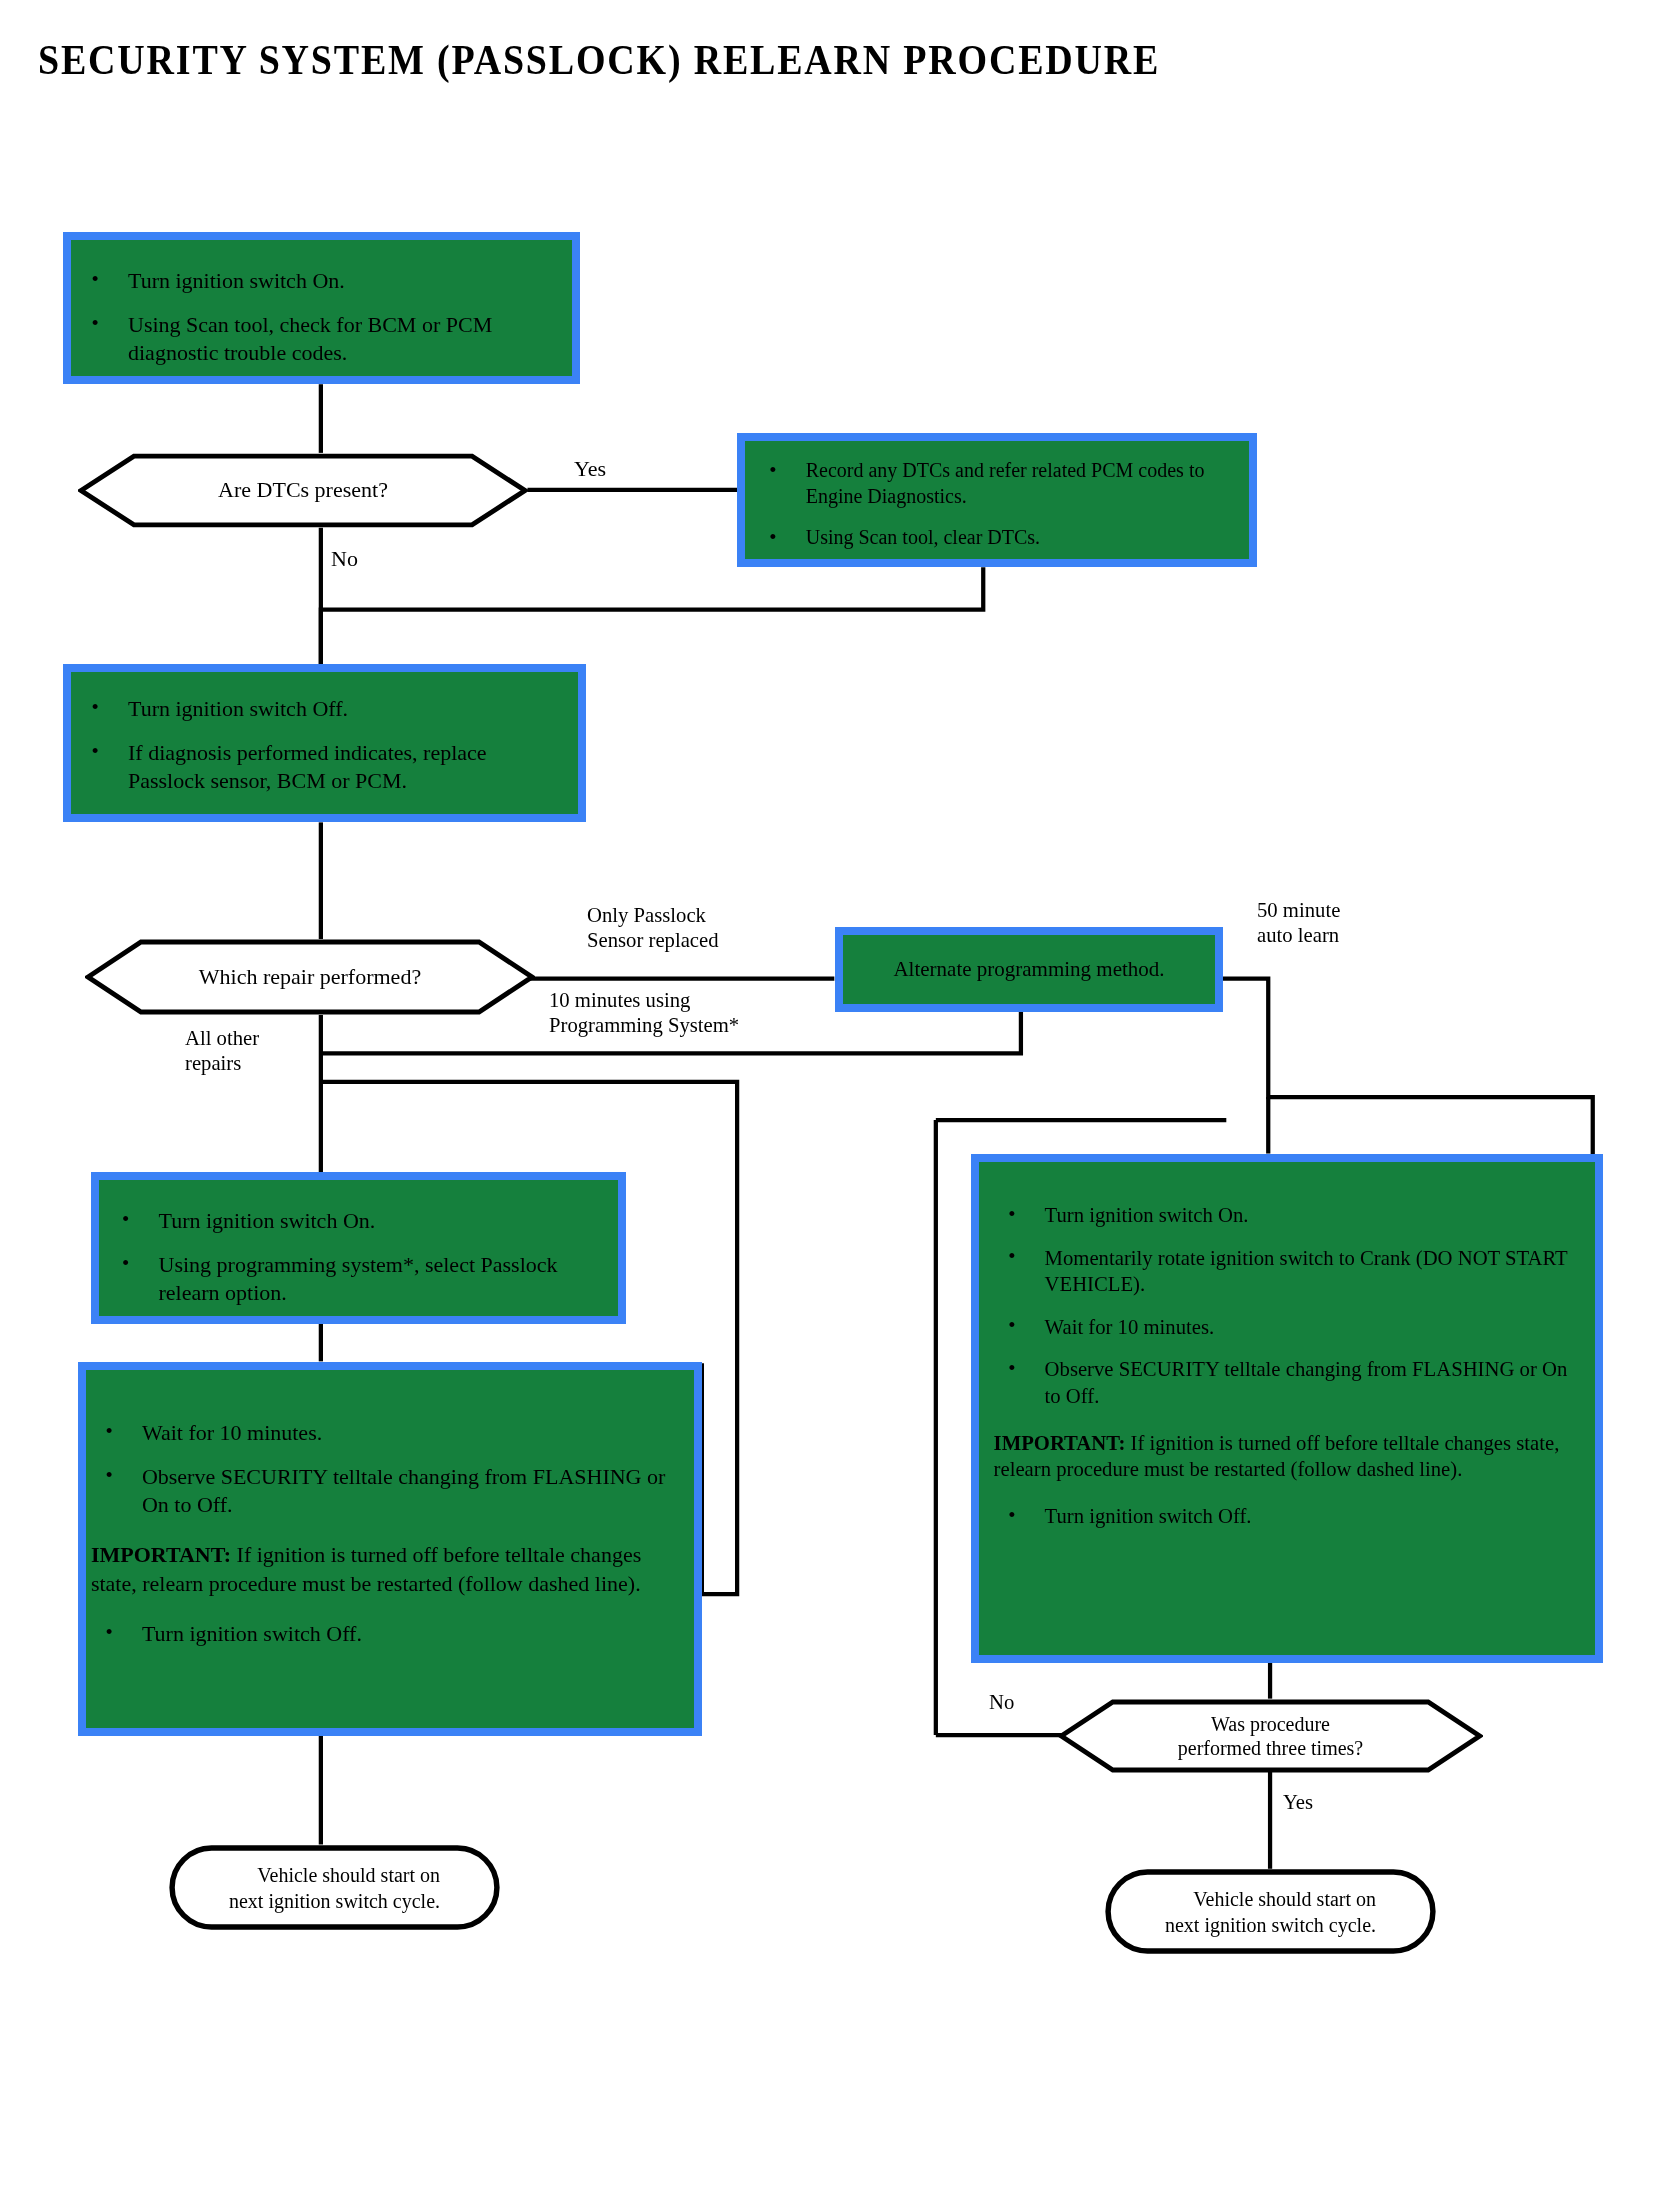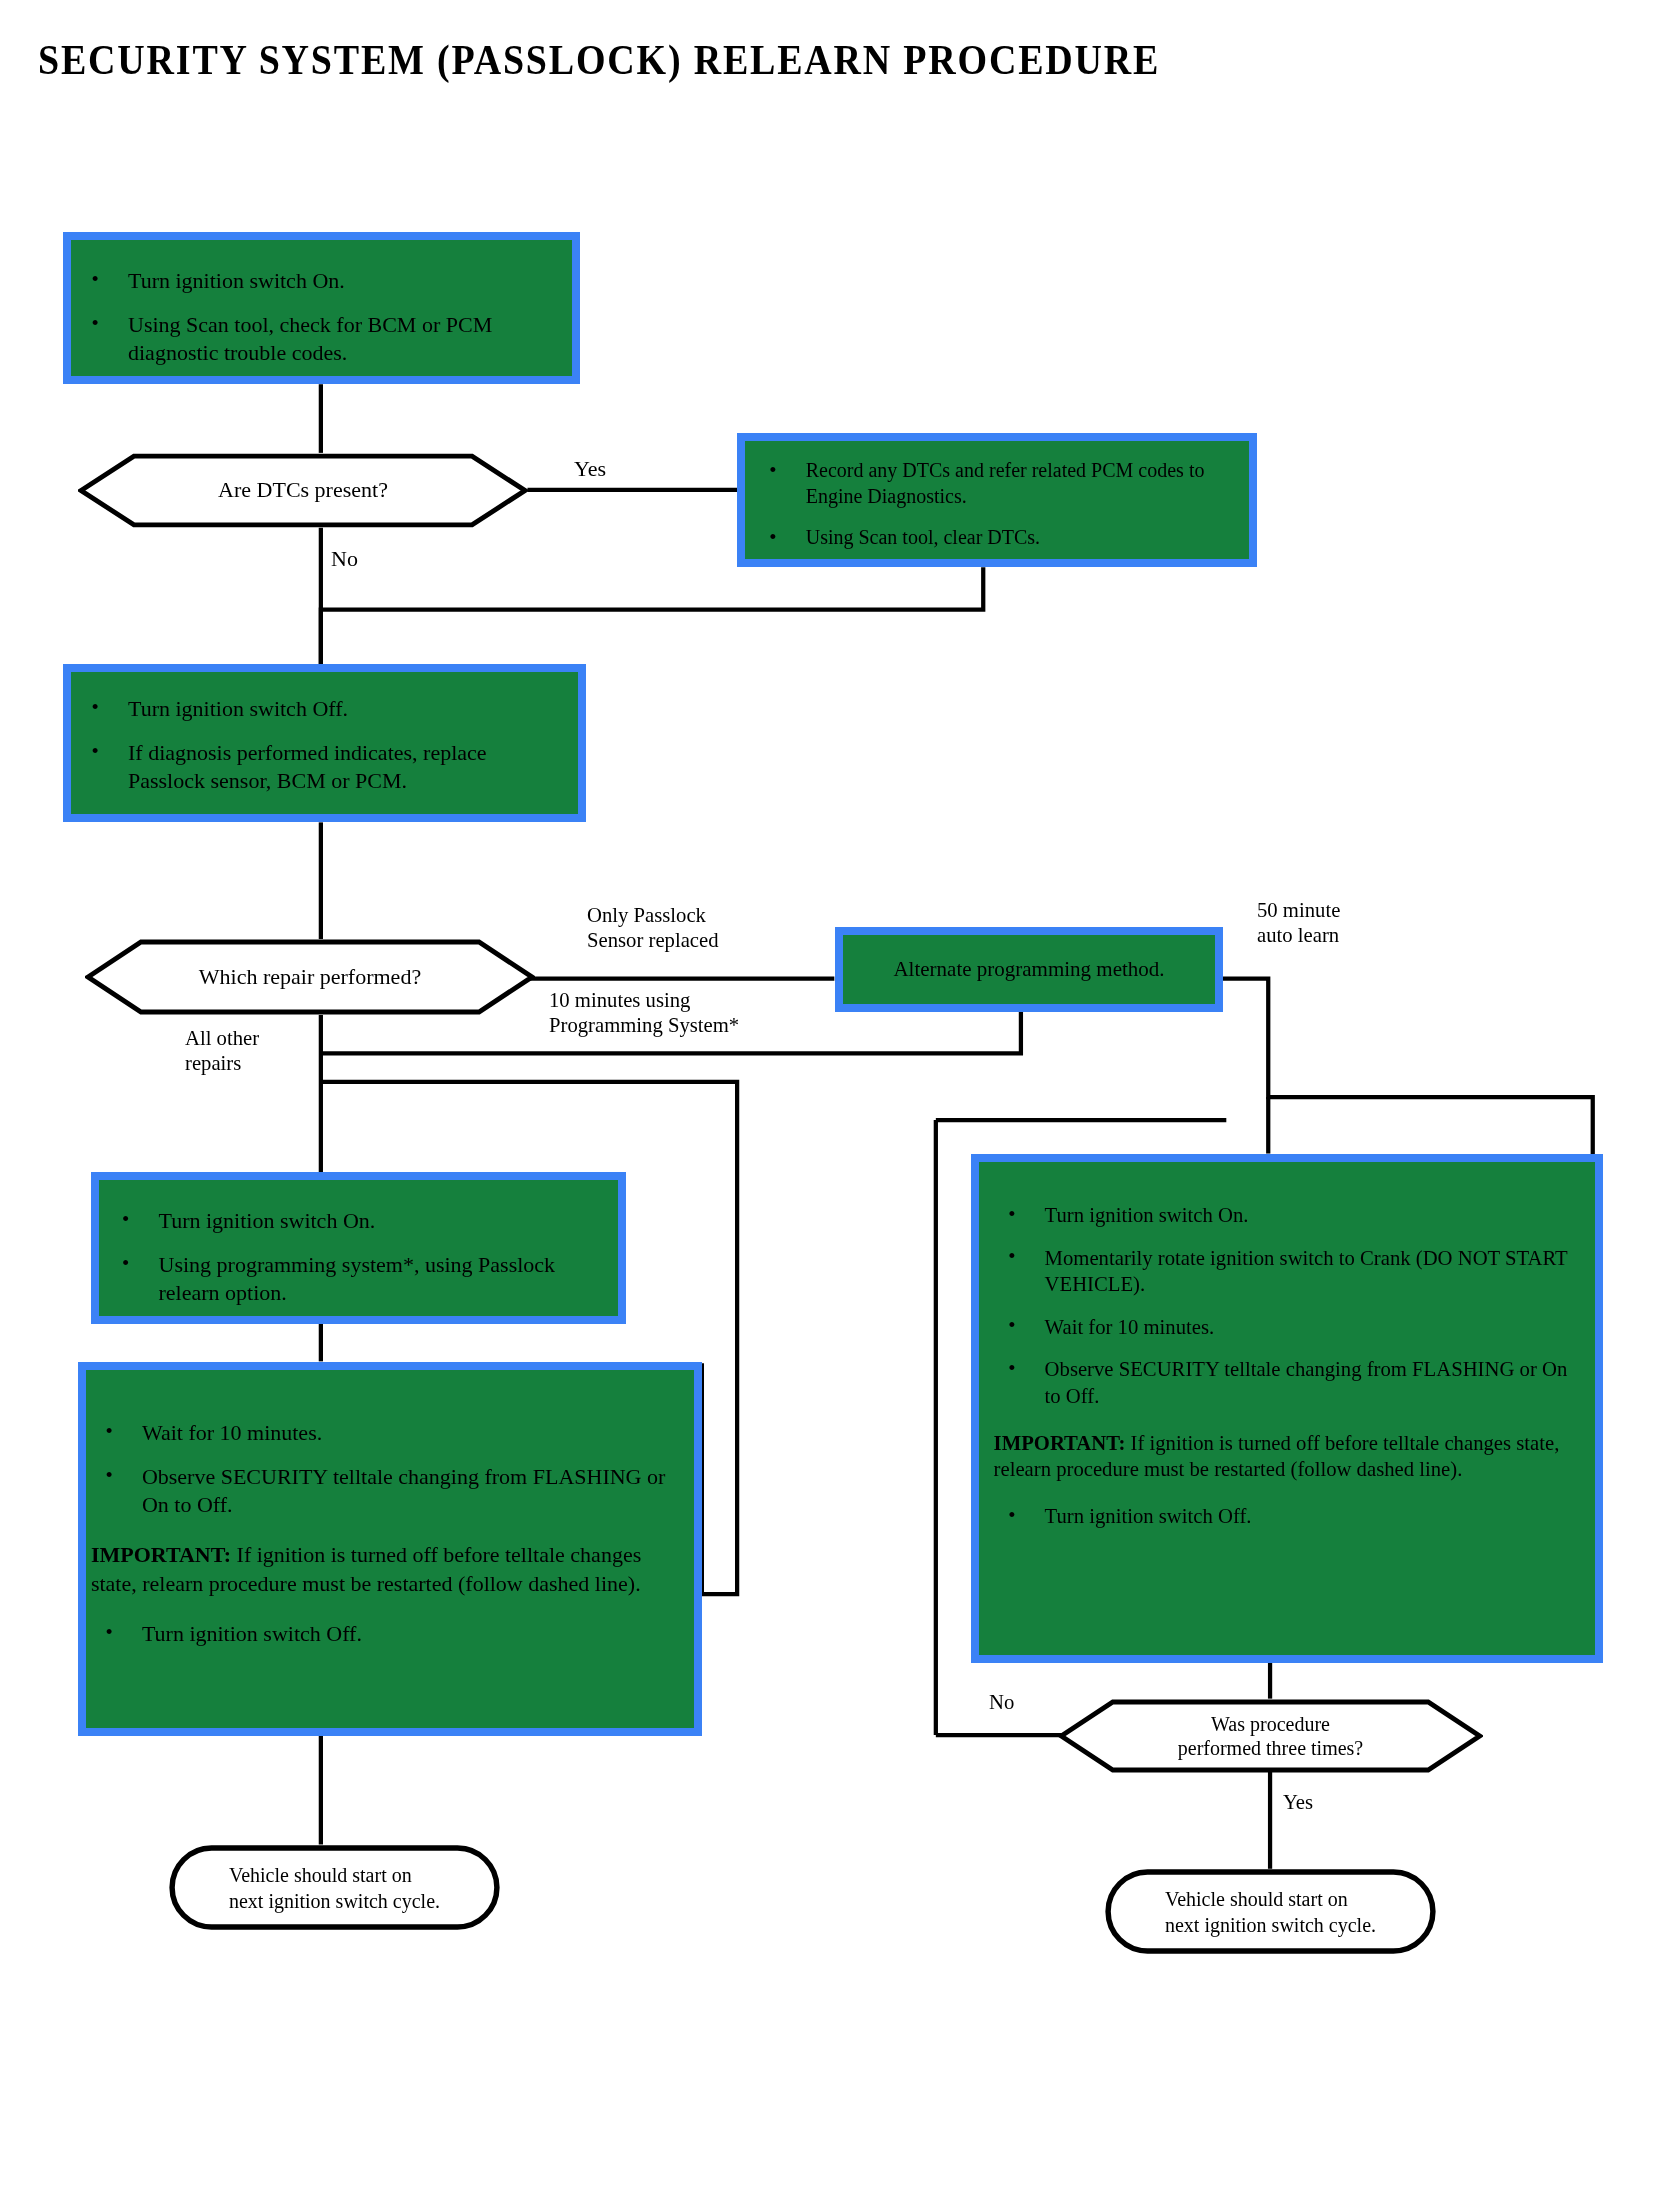--- a/index.html
+++ b/index.html
@@ -25,21 +25,21 @@
 
   .hexwrap{position:absolute;font-family:Liberation Serif, serif;}
   .hexwrap svg{position:absolute;left:0;top:0;}
   .hexlabel{position:absolute;left:0;top:0;width:100%;height:100%;
             display:flex;align-items:center;justify-content:center;text-align:center;
             line-height:1.22;}
 
   .ovwrap{position:absolute;}
   .ovwrap svg{position:absolute;left:0;top:0;}
   .ovlabel{position:absolute;left:0;top:0;width:100%;height:100%;
-           display:flex;align-items:center;justify-content:center;text-align:left;
+           display:flex;align-items:center;justify-content:center;text-align:right;
            line-height:1.3;padding:0 24px;box-sizing:border-box;}
 
   .elabel{position:absolute;line-height:1.22;white-space:pre-line;}
 
   .footnote{position:absolute;left:50px;top:2018px;font-size:27px;line-height:1.12;}
   .footnote .l2{margin-left:14.6px;display:block;}
 </style>
 </head>
 <body>
 
@@ -136,21 +136,21 @@
 
   <div class="node procbox" style="left:835px;top:927px;width:388px;height:85px;">
     <div class="fs35" style="position:absolute;left:0;top:0;width:100%;height:100%;display:flex;align-items:center;justify-content:center;">Alternate programming method.</div>
   </div>
   <div class="elabel fs34" style="left:1257px;top:898px;text-align:left;">50 minute
 auto learn</div>
 
   <div class="node procbox" style="left:91px;top:1172px;width:535px;height:152px;">
     <ul class="bl fs36" style="margin:27px 22px 0 8.5px;">
       <li>Turn ignition switch On.</li>
-      <li>Using programming system*, using Passlock relearn option.</li>
+      <li>Using programming system*, select Passlock relearn option.</li>
     </ul>
   </div>
 
   <div class="node procbox" style="left:78px;top:1362px;width:624px;height:374px;">
     <ul class="bl fs36" style="margin:49px 18px 0 4.9px;">
       <li>Wait for 10 minutes.</li>
       <li>Observe SECURITY telltale changing from FLASHING or On to Off.</li>
       <li class="nobul" style="margin-top:22px;">
         <span class="imp">IMPORTANT:</span><span> If ignition is turned off before telltale changes state, relearn procedure must be restarted (follow dashed line).</span>
       </li>

